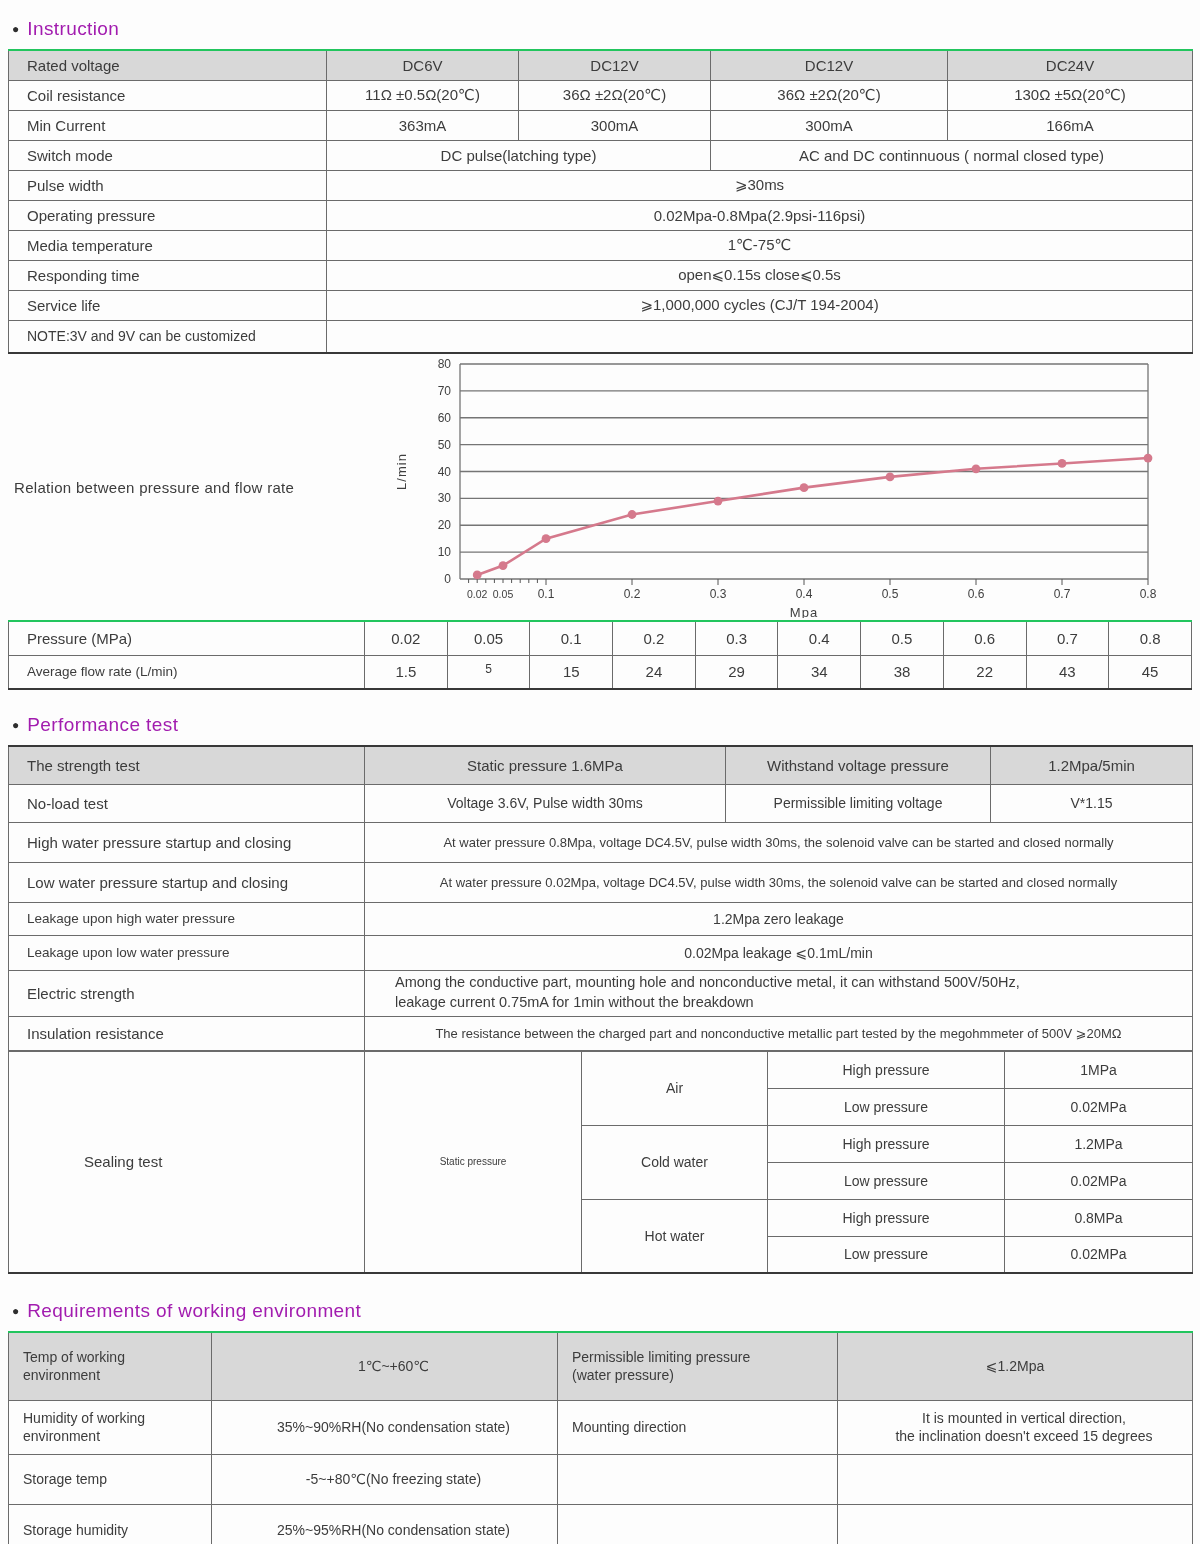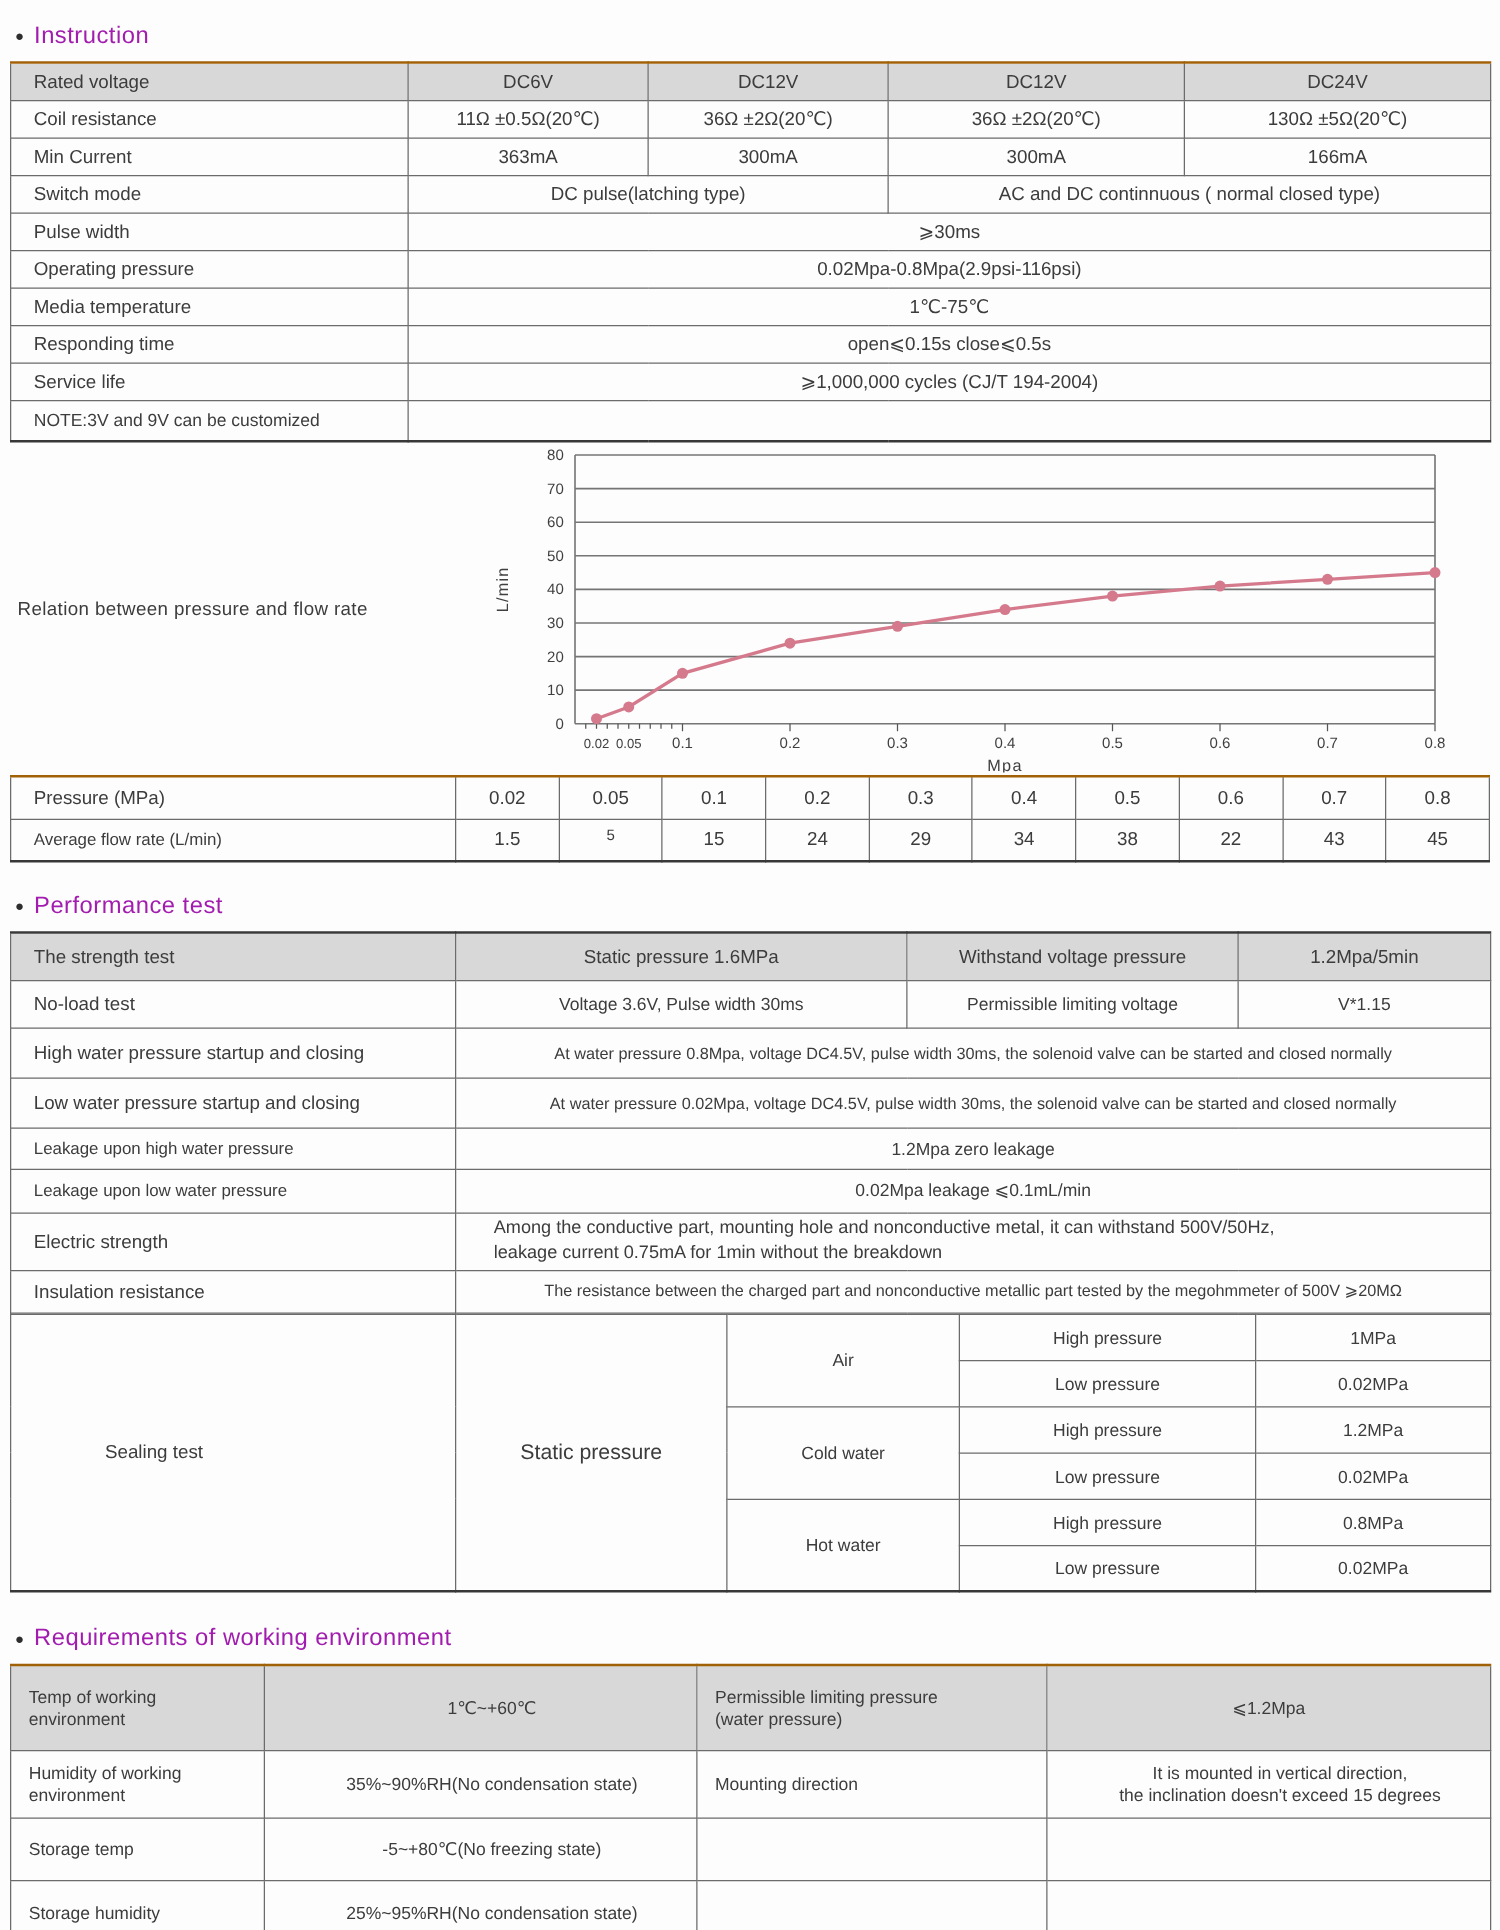--- a/index.html
+++ b/index.html
@@ -15,21 +15,21 @@
 
   
   .sec-head { display:flex; align-items:center; margin:10px 0 9px 4px; }
   .sec-head .bullet { font-size:12px; margin-right:8px; color:#2e2e2e; line-height:1; }
   .sec-head .txt { font-size:19px; letter-spacing:0.4px; color:#a21caf; }
 
   
   table { border-collapse:collapse; table-layout:fixed; width:1184px; }
   td, th { border:1px solid #6b6b6b; font-weight:normal; font-size:15px; color:#3c3c3c;
            vertical-align:middle; overflow:hidden; }
-  .tbl { border-top:2px solid #a16207; border-bottom:2.5px solid #383838; }
+  .tbl { border-top:2px solid #22c55e; border-bottom:2.5px solid #383838; }
   .tbl-mid { border-top:2px solid #383838; border-bottom:none; }
   .tbl-bot { border-top:none; border-bottom:2.5px solid #383838; }
   .gray { background:#d8d8d8; }
   .lbl { text-align:left; padding-left:18px; }
   .ctr { text-align:center; }
   .cond { font-size:13px; }
   .cond2 { font-size:13.5px; }
   .sm-cell { font-size:14px; }
   .pre { white-space:pre-line; }
 
@@ -294,21 +294,21 @@
     <colgroup>
         <col style="width:356px">
         <col style="width:217px">
         <col style="width:186px">
         <col style="width:237px">
         <col style="width:188px">
       </colgroup>
     <tbody>
         <tr>
       <td class="ctr" rowspan="6" style="font-size:15px; text-align:left; padding-left:75px;">Sealing test</td>
-      <td class="ctr" rowspan="6" style="font-size:17px;">Static pressure</td>
+      <td class="ctr" rowspan="6" style="font-size:10px;">Static pressure</td>
       <td class="ctr" rowspan="2">Air</td>
       <td class="ctr">High pressure</td>
       <td class="ctr">1MPa</td>
     </tr>
     <tr>
       <td class="ctr">Low pressure</td>
       <td class="ctr">0.02MPa</td>
     </tr>
     <tr>
       <td class="ctr" rowspan="2">Cold water</td>

